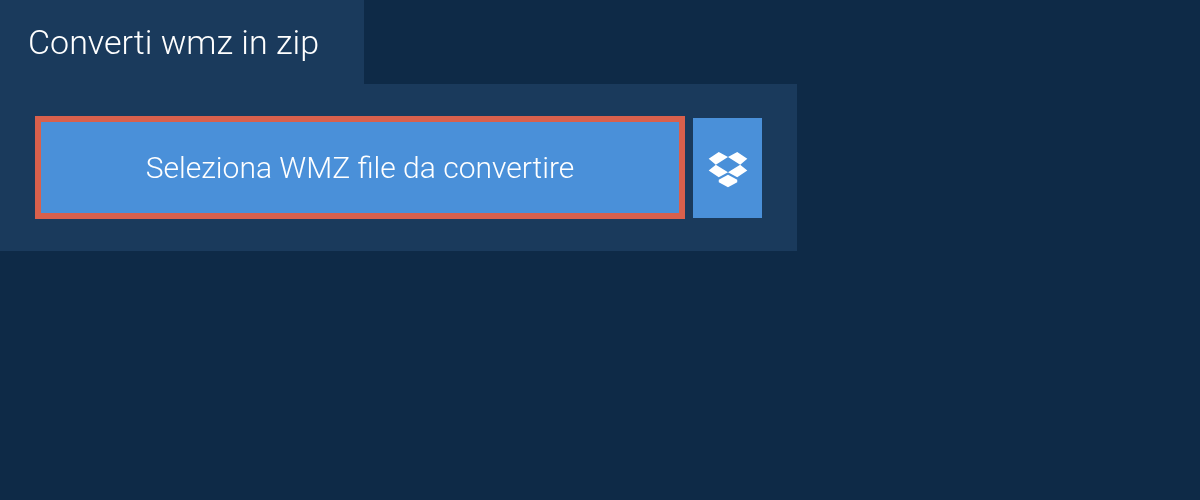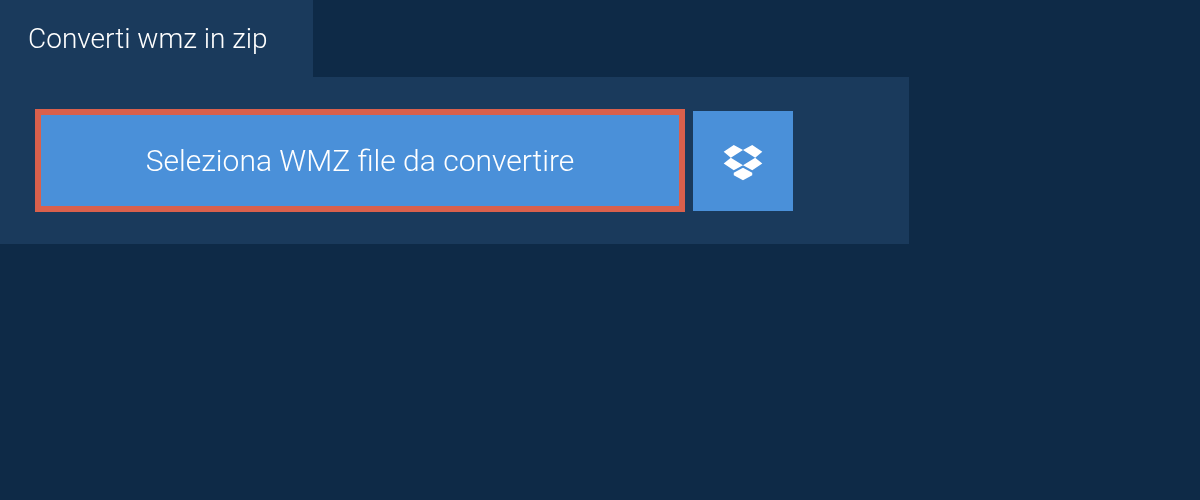--- a/index.html
+++ b/index.html
@@ -13,32 +13,32 @@
       width: 1200px;
       height: 500px;
       overflow: hidden;
     }
     .tab-container {
       display: inline-block;
     }
     .tab {
       background: #1a3a5c;
       color: #ffffff;
-      font-size: 28px;
+      font-size: 34px;
       font-weight: 300;
       padding: 22px 45px 22px 28px;
       display: inline-block;
     }
     .main-panel {
       background: #1a3a5c;
       padding: 32px 35px;
       display: flex;
       align-items: center;
       gap: 8px;
-      width: 909px;
+      width: 797px;
     }
     .select-button {
       background: #4a90d9;
       border: 6px solid #d9604c;
       color: #ffffff;
       font-size: 30px;
       font-weight: 300;
       padding: 28px 40px;
       cursor: pointer;
       flex: 0 0 auto;

